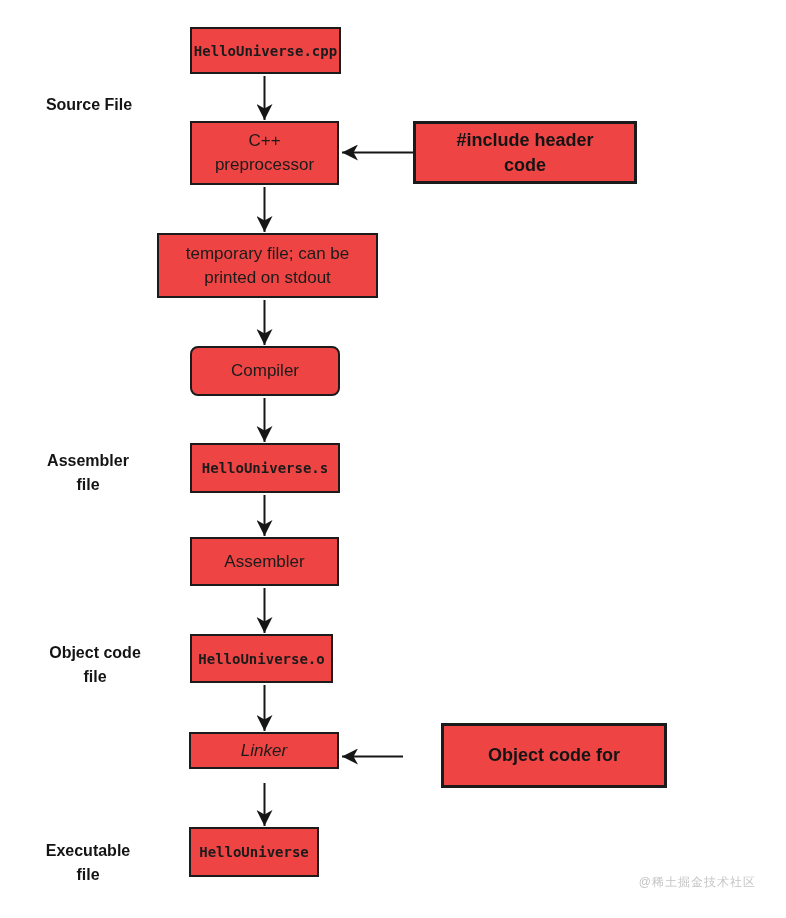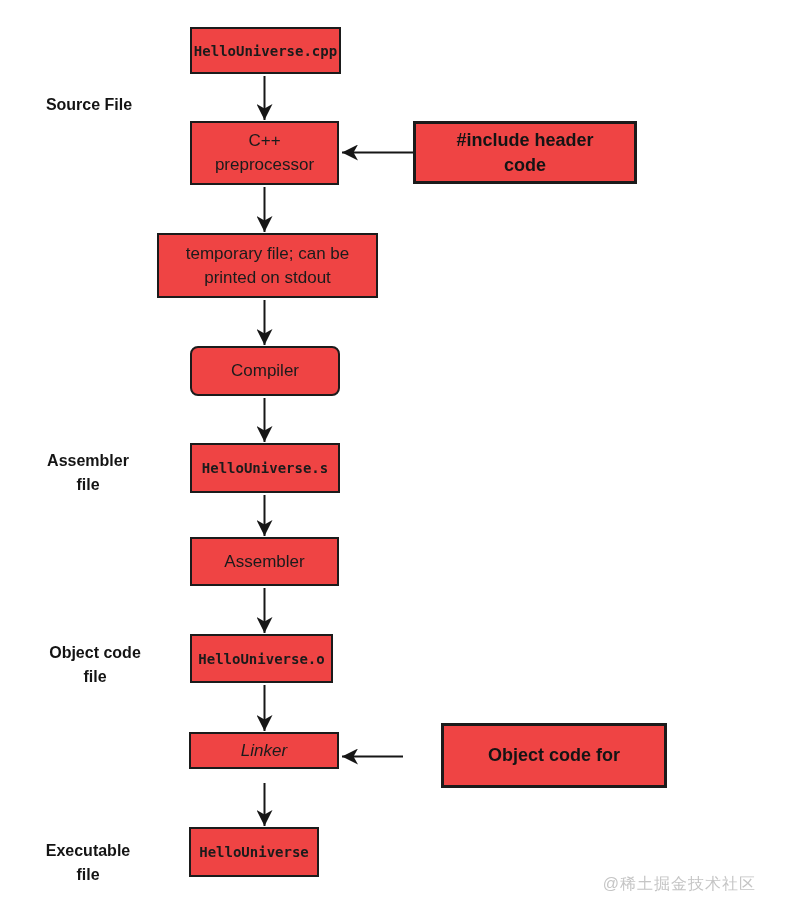--- a/index.html
+++ b/index.html
@@ -53,21 +53,21 @@
     width: 786px; height: 918px;
     pointer-events: none;
   }
   .arrows line { stroke: #161616; stroke-width: 2; }
   .watermark {
     position: absolute;
     left: 598px;
     top: 874px;
     width: 158px;
     text-align: right;
-    font-size: 16px;
+    font-size: 12px;
     color: #c5c5c5;
     letter-spacing: 1px;
   }
 </style>
 </head>
 <body>
 
 <div class="canvas">
 
   <svg class="arrows" width="786" height="918" viewBox="0 0 786 918" xmlns="http://www.w3.org/2000/svg">

